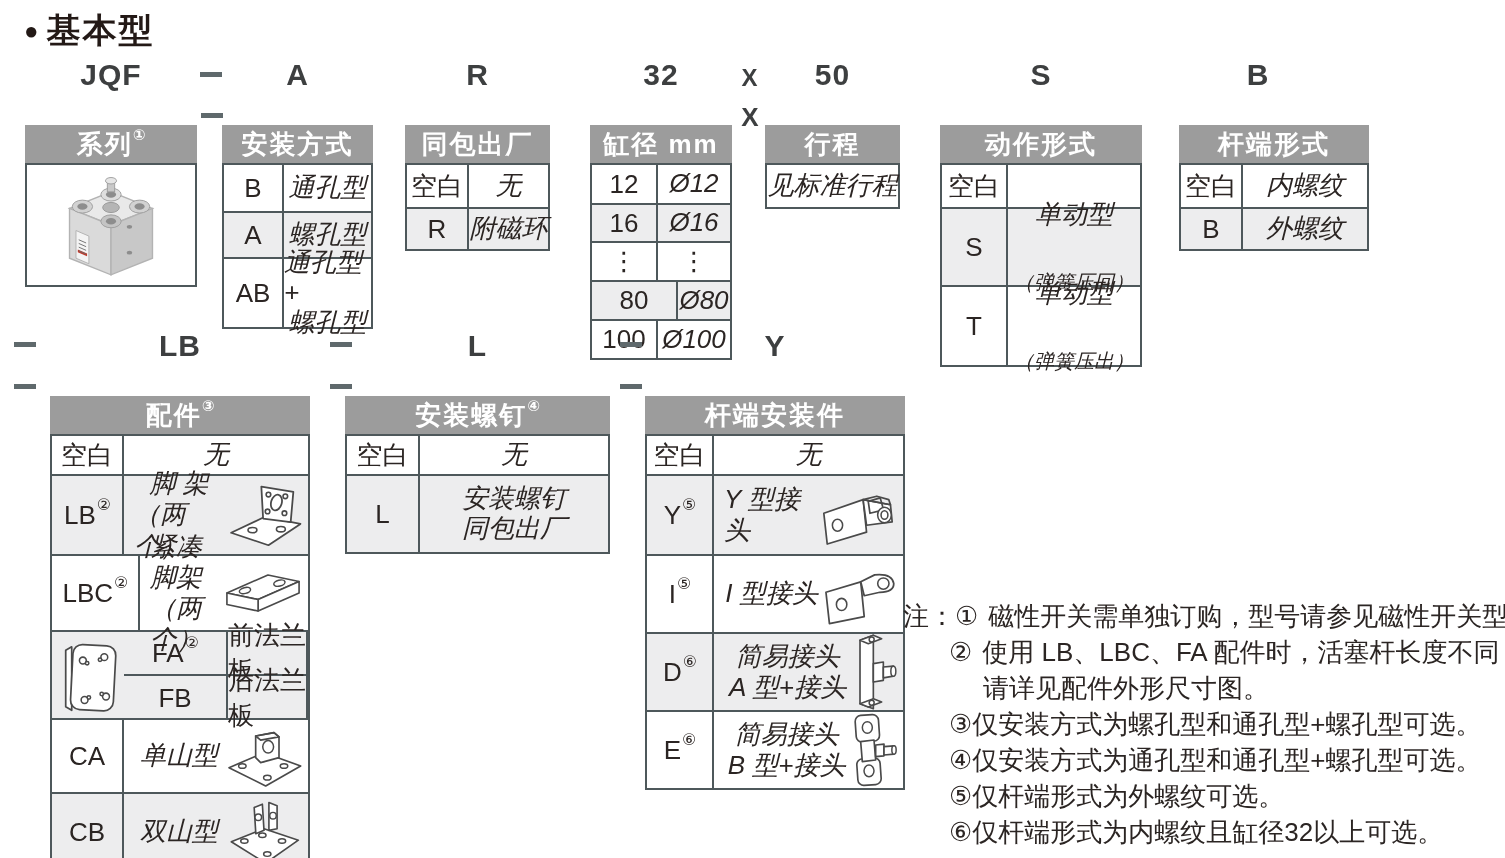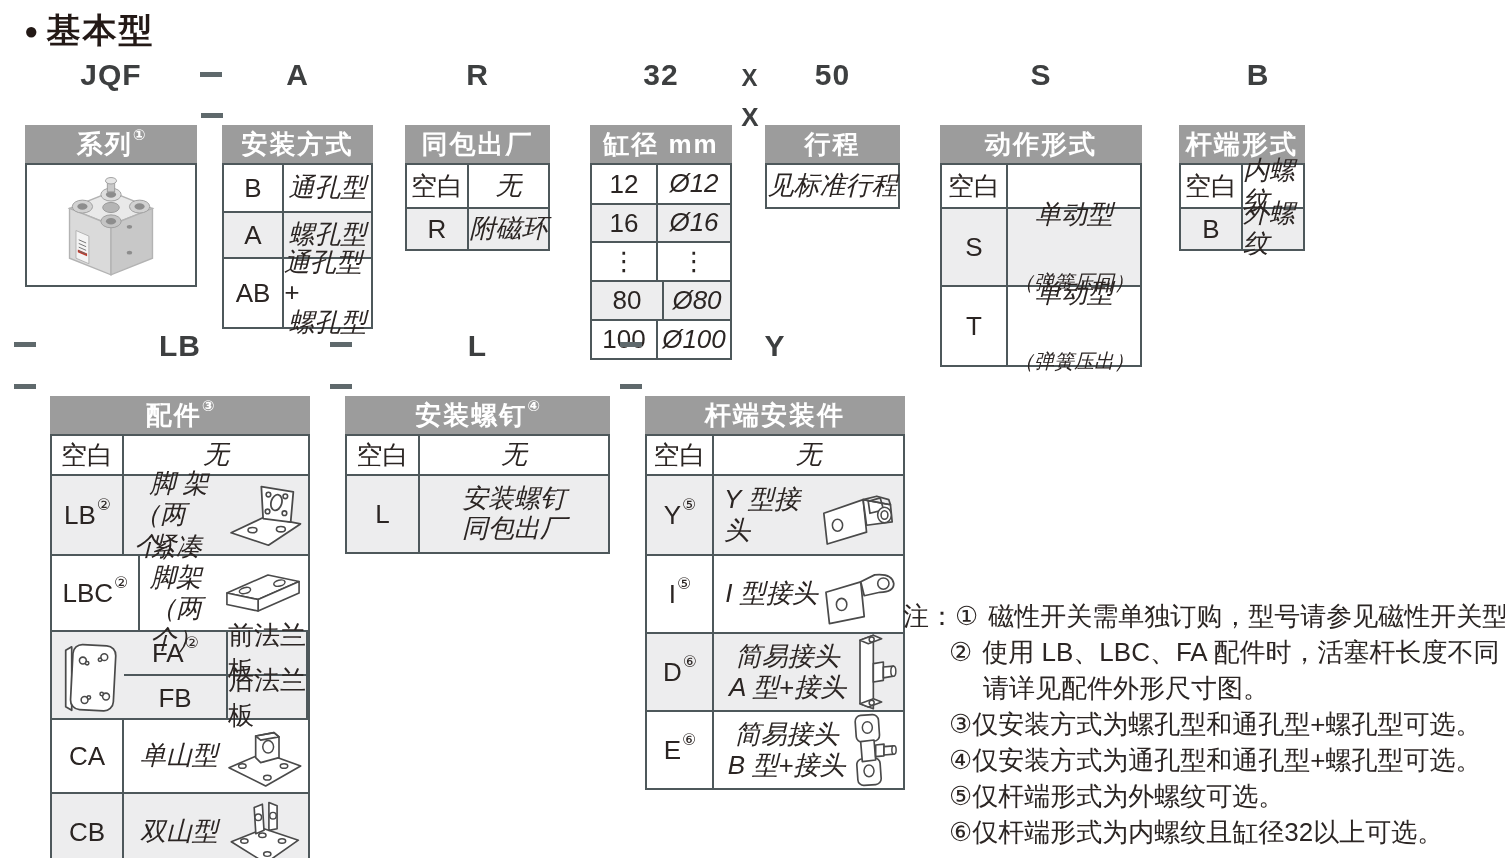--- a/index.html
+++ b/index.html
@@ -181,21 +181,21 @@
       </div>
       <div class="trow alt" style="height:38px">
         <div class="cc" style="width:66px">16</div>
           <div class="lc">Ø16</div>
       </div>
       <div class="trow" style="height:39px">
         <div class="cc" style="width:66px">⋮</div>
           <div class="lc">⋮</div>
       </div>
       <div class="trow alt" style="height:39px">
-        <div class="cc" style="width:72px">80</div>
+        <div class="cc" style="width:86px">80</div>
           <div class="lc">Ø80</div>
       </div>
       <div class="trow" style="height:39px">
         <div class="cc" style="width:66px">100</div>
           <div class="lc">Ø100</div>
       </div>
     </div>
   </div>
 
   <div class="xmark" style="left:735px;top:102px;width:30px;font-size:26px">X</div>
@@ -229,21 +229,21 @@
       <div class="trow" style="height:80px">
         <div class="cc" style="width:66px">T</div>
         <div class="lc">
             <span>单动型</span>
             <span class="sub">（弹簧压出）</span>
           </div>
       </div>
     </div>
   </div>
 
-  <div class="tbl" style="left:1179px;top:97px;width:126px">
+  <div class="tbl" style="left:1179px;top:97px;width:190px">
     <div class="hdr">
         <span>杆端形式</span>
       </div>
     <div class="tbody">
       <div class="trow" style="height:42px">
         <div class="cc" style="width:62px">空白</div>
         <div class="lc">内螺纹</div>
       </div>
       <div class="trow alt" style="height:42px">
         <div class="cc" style="width:62px">B</div>

